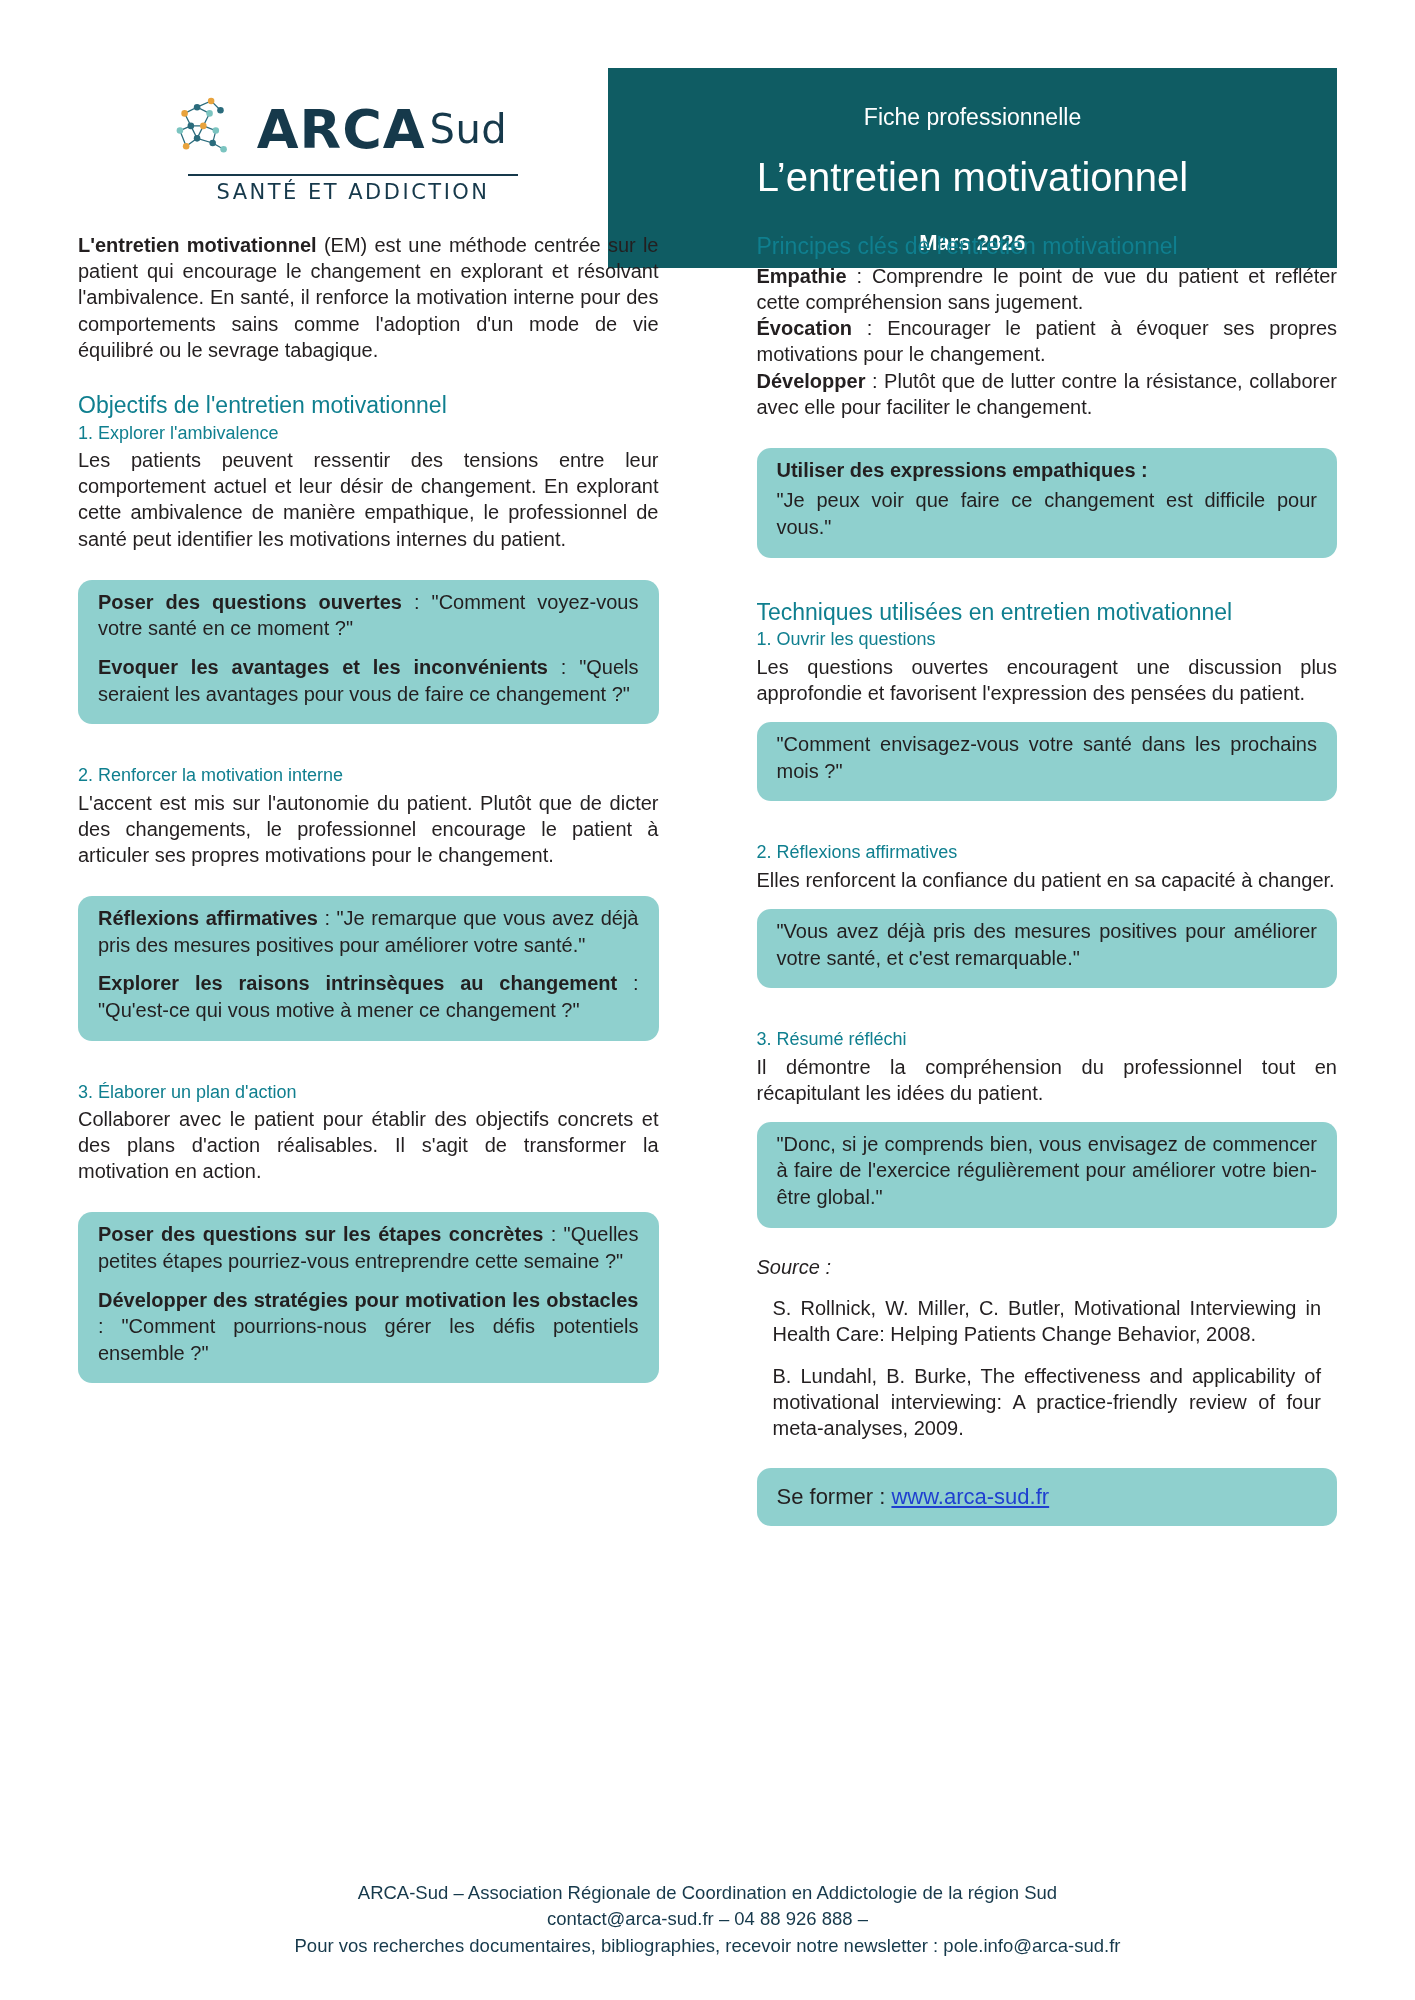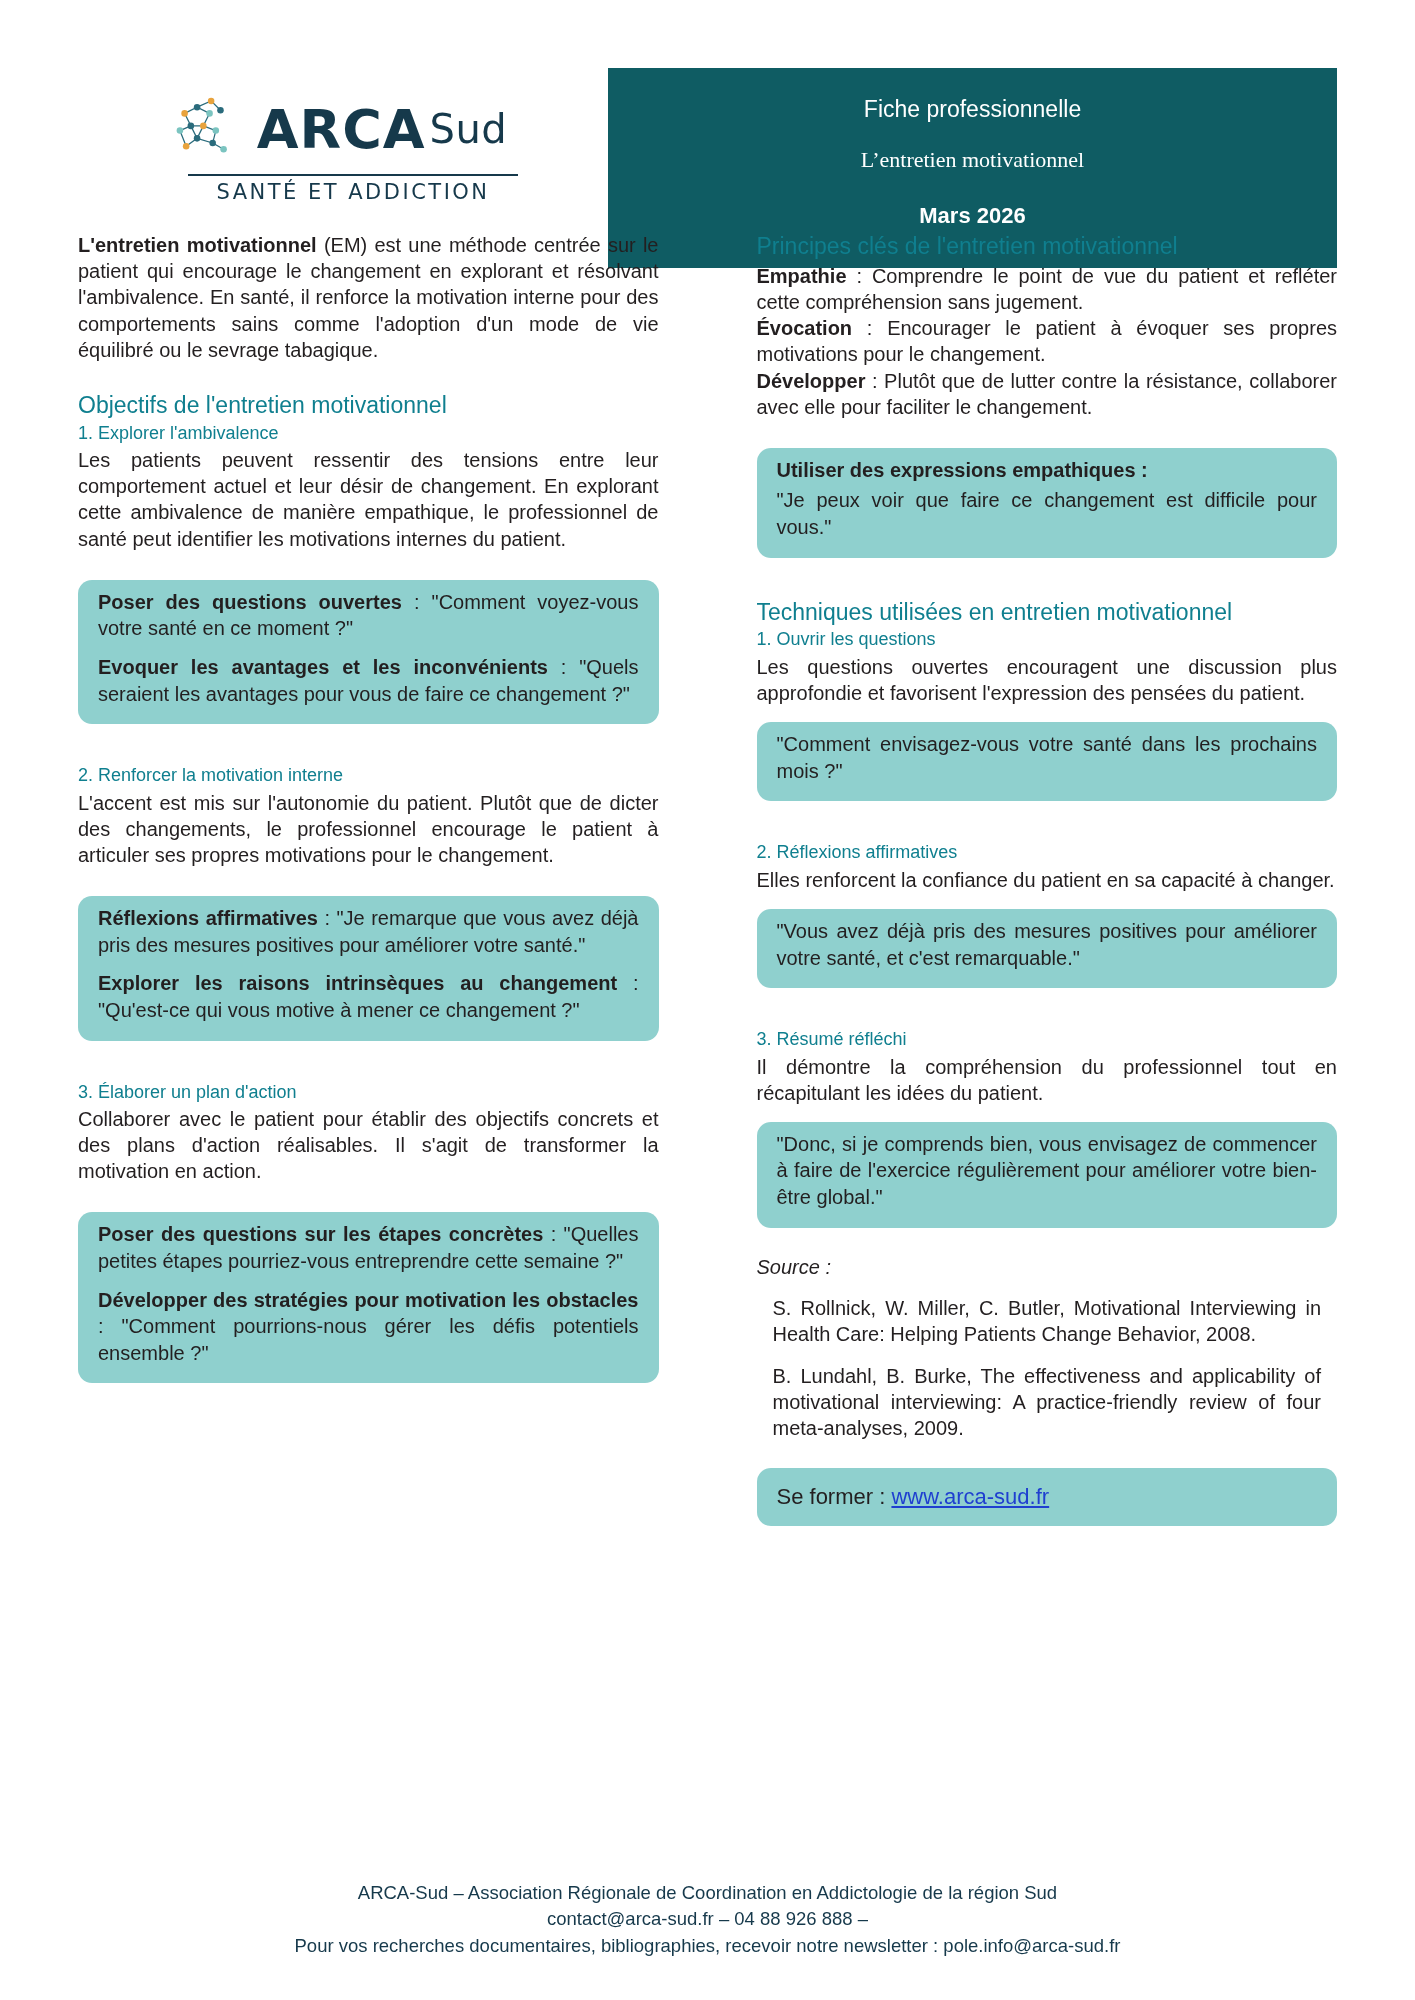--- a/index.html
+++ b/index.html
@@ -81,28 +81,27 @@
     background: #0f5c63;
     color: #ffffff;
     text-align: center;
     padding: 20px 10px 18px;
     box-sizing: border-box;
     margin-left: 10px;
     height: 200px;
   }
   .title-small {
     font-size: 23px;
-    margin: 8px 0 0;
+    margin: 16px 0 0;
     font-weight: normal;
   }
   .title-main {
-    font-size: 22px;
+    font-size: 40px;
     margin: 24px 0 0;
     font-weight: normal;
-    font-family: Liberation Serif, serif;
   }
   .title-date {
     font-size: 22px;
     margin: 30px 0 0;
     font-weight: bold;
   }
 
   
   .columns {
     display: flex;

